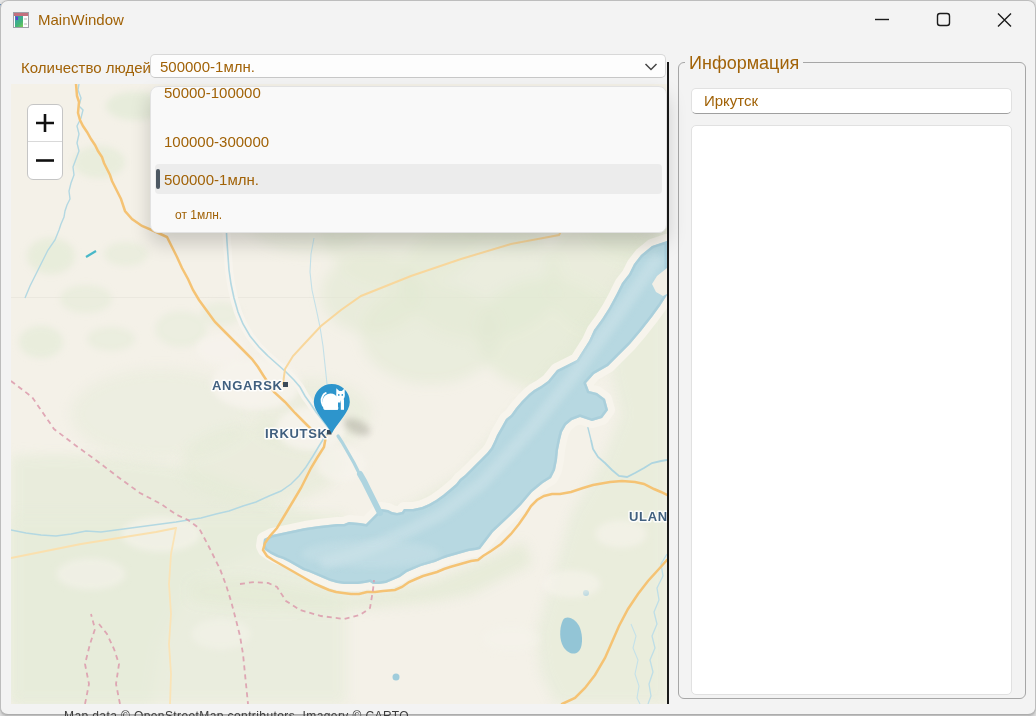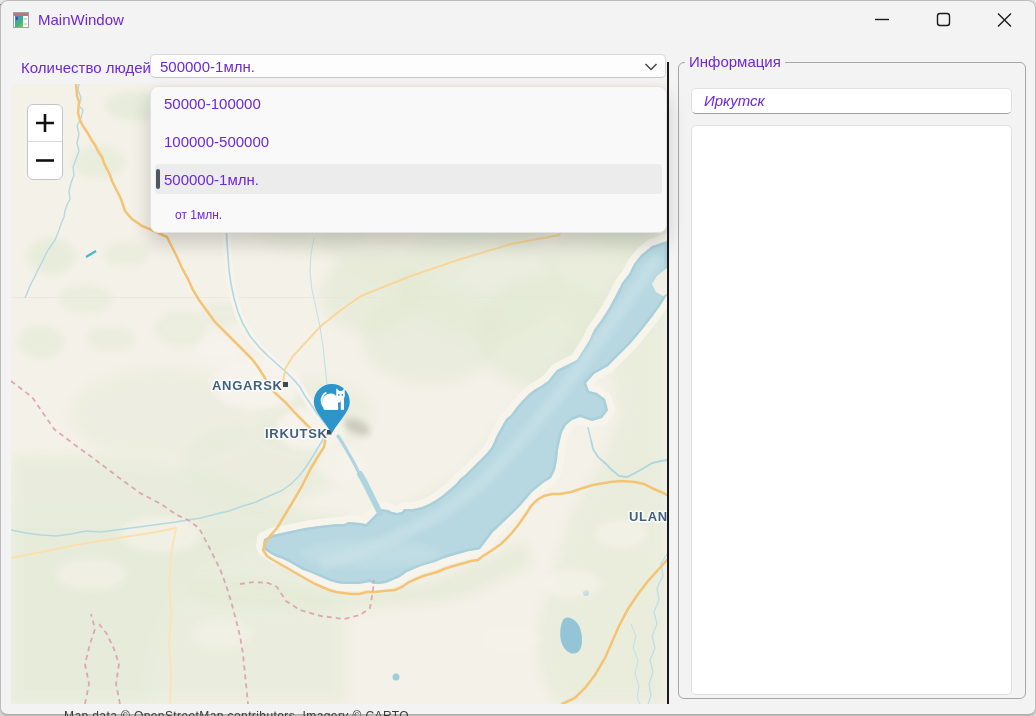--- a/index.html
+++ b/index.html
@@ -1,18 +1,18 @@
 <!DOCTYPE html>
 <html><head>
 <meta charset="utf-8">
 <style>
   html,body{margin:0;padding:0;}
   body{-webkit-font-smoothing:antialiased;width:1036px;height:716px;background:#e9e9e9;font-family:"Liberation Sans",sans-serif;overflow:hidden;position:relative;}
   #win{position:absolute;left:0;top:0;width:1036px;height:716px;background:#f3f3f3;border-radius:8px;overflow:hidden;box-shadow:inset 0 0 0 1px #bdbdbd, inset 0 -2px 0 #adadad, 0 2px 5px rgba(0,0,0,0.22);}
-  .t{position:absolute;color:#6d28d9;}
+  .t{position:absolute;color:#a16207;}
 </style>
 </head>
 <body>
 <div style="position:absolute;left:0;top:4px;width:2px;height:40px;background:#2060a8;"></div>
 <div style="position:absolute;left:0;top:44px;width:2px;height:662px;background:#9ba096;"></div>
 <div style="position:absolute;left:0;top:103px;width:2px;height:6px;background:#3d7a35;"></div>
 <div style="position:absolute;left:0;top:148px;width:2px;height:6px;background:#3d7a35;"></div>
 <div style="position:absolute;left:0;top:688px;width:2px;height:10px;background:#4e8040;"></div>
 <div id="win">
 
@@ -200,27 +200,27 @@
   <div style="position:absolute;left:27px;top:104px;width:36px;height:76px;background:#fff;border:1px solid #c5c5c5;border-radius:6px;box-sizing:border-box;"></div>
   <div style="position:absolute;left:28px;top:141px;width:34px;height:1px;background:#d9d9d9;"></div>
   <svg style="position:absolute;left:27px;top:104px;" width="36" height="76" viewBox="0 0 36 76">
     <path d="M9,19 L27,19 M18,10 L18,28" stroke="#111" stroke-width="2.6"></path>
     <path d="M9,56.5 L27,56.5" stroke="#111" stroke-width="2.6"></path>
   </svg>
 
   <div style="position:absolute;left:667px;top:62px;width:2px;height:642px;background:#1a1a1a;"></div>
 
   <div style="position:absolute;left:678px;top:62px;width:348px;height:637px;border:1px solid #a6a6a6;border-radius:6px;box-sizing:border-box;"></div>
-  <div class="t" style="left:685px;top:53px;font-size:15px;background:#f3f3f3;padding:0 4px;">Информация</div>
+  <div class="t" style="left:685px;top:53px;font-size:18px;background:#f3f3f3;padding:0 4px;">Информация</div>
   <div style="position:absolute;left:691px;top:88px;width:321px;height:26px;background:#fff;border:1px solid #e1e1e1;border-bottom-color:#9f9f9f;border-radius:5px;box-sizing:border-box;"></div>
-  <div class="t" style="left:704px;top:92px;font-size:15px;font-style:italic;">Иркутск</div>
+  <div class="t" style="left:704px;top:92px;font-size:15px;">Иркутск</div>
   <div style="position:absolute;left:691px;top:125px;width:321px;height:570px;background:#fff;border:1px solid #e1e1e1;border-radius:5px;box-sizing:border-box;"></div>
 
   <div class="t" style="left:64px;top:709px;font-size:12px;color:#3a3a3a;letter-spacing:0.4px;">Map data © OpenStreetMap contributors, Imagery © CARTO</div>
 
   <div style="position:absolute;left:150px;top:86px;width:517px;height:147px;background:#f9f9f9;border:1px solid #e2e2e2;border-radius:8px;box-sizing:border-box;box-shadow:0 10px 20px rgba(0,0,0,0.18);"></div>
-  <div class="t" style="left:164px;top:95px;font-size:15px;">50000-100000</div>
-  <div class="t" style="left:164px;top:133px;font-size:15px;">100000-500000</div>
+  <div class="t" style="left:164px;top:84px;font-size:15px;">50000-100000</div>
+  <div class="t" style="left:164px;top:133px;font-size:15px;">100000-300000</div>
   <div style="position:absolute;left:155px;top:164px;width:507px;height:30px;background:#ececec;border-radius:4px;"></div>
   <div style="position:absolute;left:156px;top:169px;width:3.5px;height:20px;background:#4d5863;border-radius:2px;"></div>
   <div class="t" style="left:164px;top:171px;font-size:15px;">500000-1млн.</div>
   <div class="t" style="left:175px;top:208px;font-size:12px;">от 1млн.</div>
 </div>
 
 </body></html>

